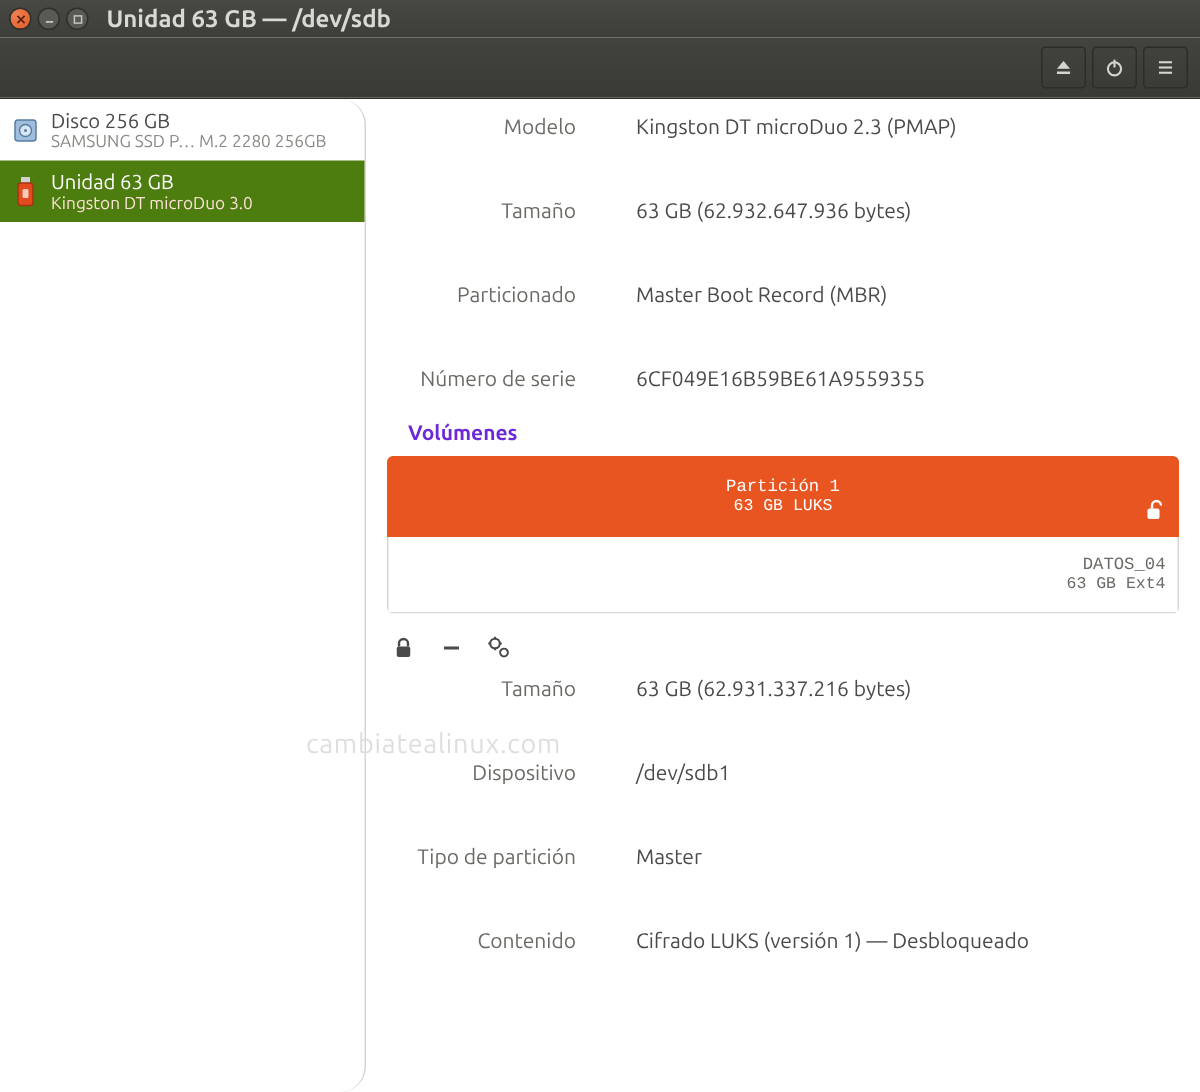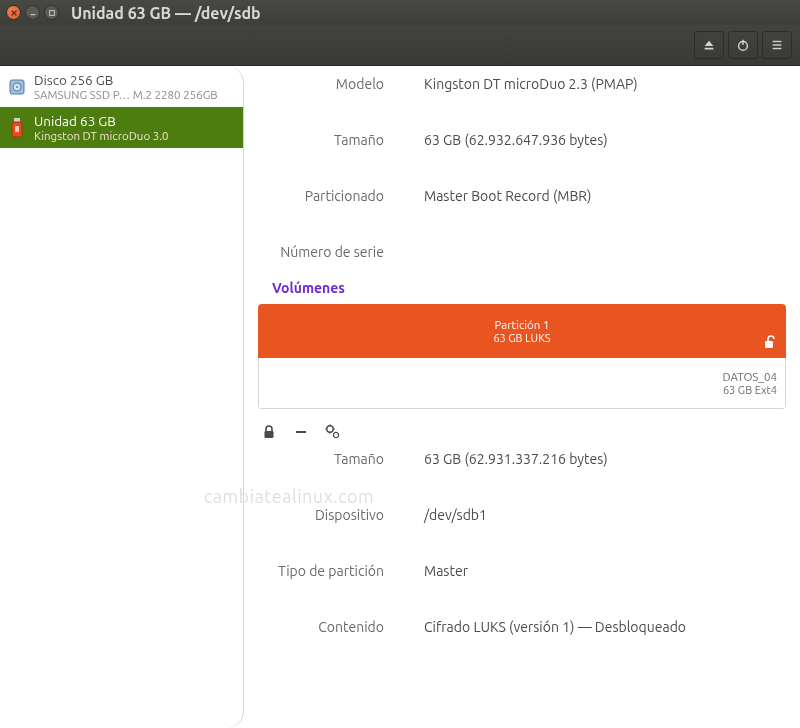--- a/index.html
+++ b/index.html
@@ -88,20 +88,21 @@
   .info-label { text-align: right; color: #6a6a66; }
   .info-value { text-align: left; }
   .section-title {
     font-weight: 700; font-size: 14px; color: #6d28d9;
     margin: 20px 0 8px 14px;
   }
   
   .vol-stack {
     border-radius: 4px; overflow: hidden;
     border: 0 solid transparent;
+    font-family: Liberation Mono, monospace;
   }
   .vol-top {
     background: #e95521; color: #ffffff;
     text-align: center; padding: 14px 8px 14px 8px;
     position: relative;
     font-size: 11px;
   }
   .vol-top .lock {
     position: absolute; right: 8px; bottom: 6px;
   }
@@ -213,20 +214,21 @@
   <div class="detail">
 
     <div class="info-grid">
       <div class="info-label">Modelo</div>
       <div class="info-value">Kingston DT microDuo 2.3 (PMAP)</div>
       <div class="info-label">Tamaño</div>
       <div class="info-value">63 GB (62.932.647.936 bytes)</div>
       <div class="info-label">Particionado</div>
       <div class="info-value">Master Boot Record (MBR)</div>
       <div class="info-label">Número de serie</div>
+      <div class="info-value">6CF049E16B59BE61A9559355</div>
     </div>
 
     <div class="section-title">Volúmenes</div>
 
     <div class="vol-stack">
       <div class="vol-top">
         <div class="vol-line1">Partición 1</div>
         <div class="vol-line2">63 GB LUKS</div>
         <span class="lock">
           <svg width="16" height="16" viewBox="0 0 16 16">

